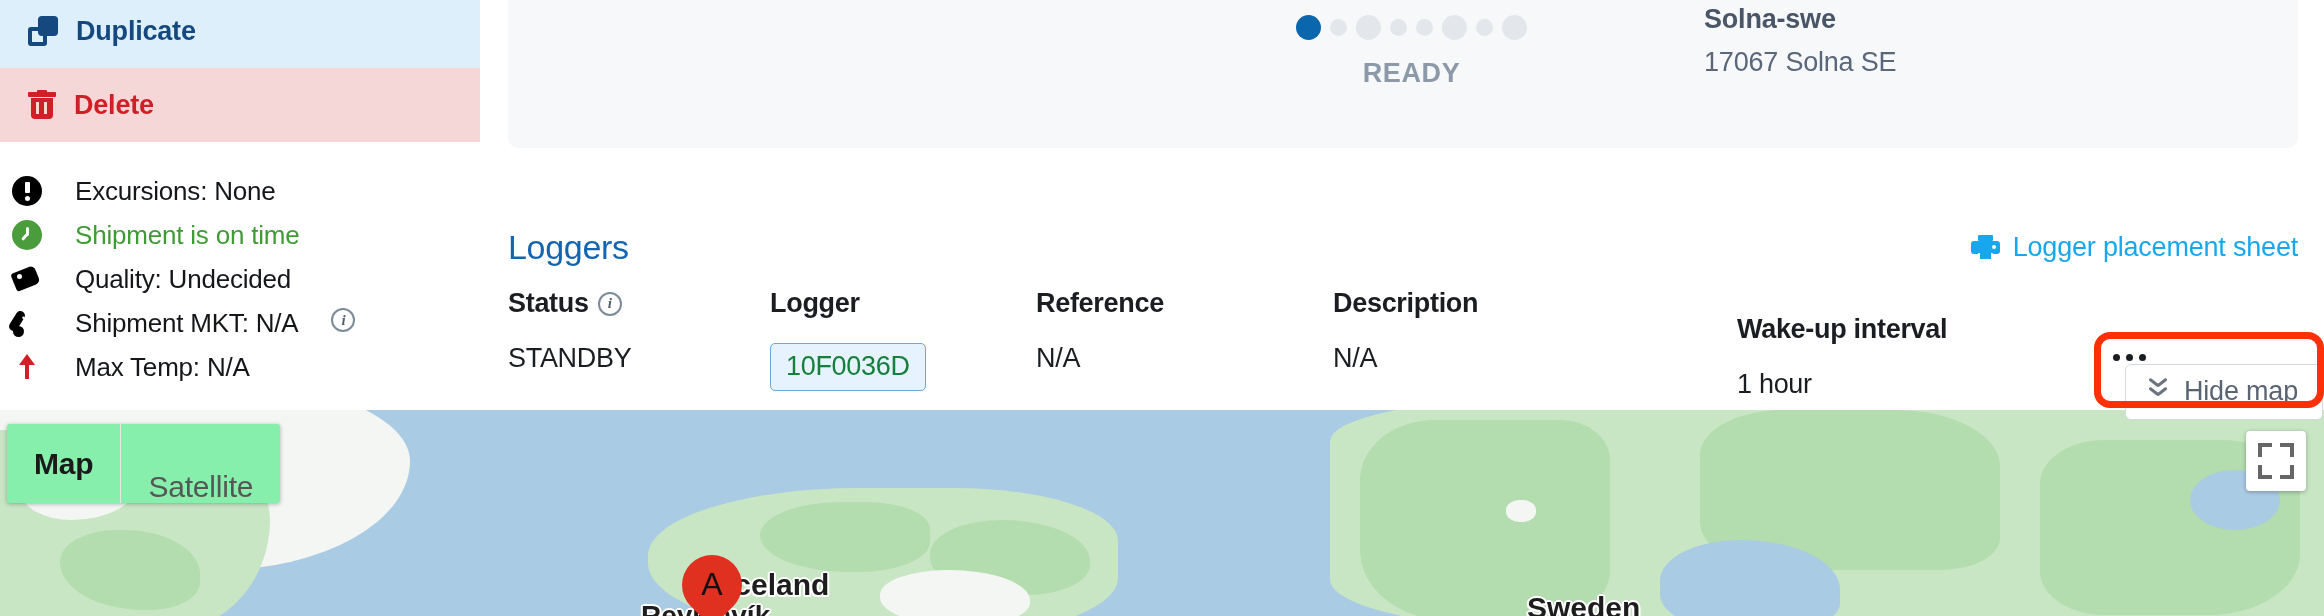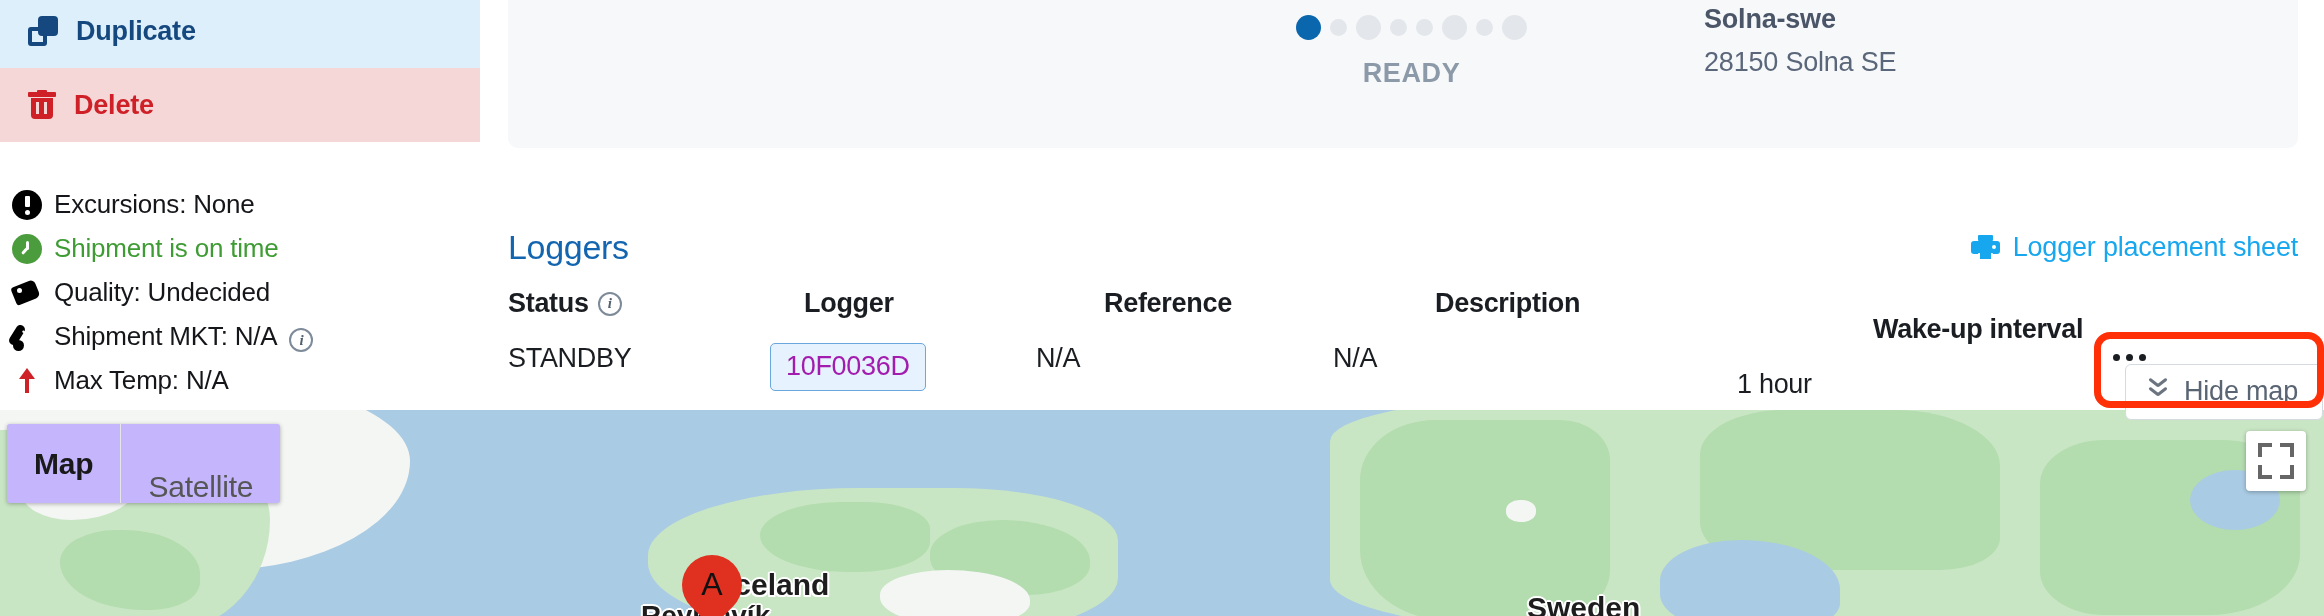--- a/index.html
+++ b/index.html
@@ -39,21 +39,21 @@
                      background:#cf2027; border-radius:1px; }
   .icon-trash .can { position:absolute; top:8px; left:3px; width:22px; height:21px;
                      background:#cf2027; border-radius:0 0 4px 4px; }
   .icon-trash .can::before, .icon-trash .can::after {
       content:""; position:absolute; top:4px; width:3px; height:12px; background:#f6d7d7; }
   .icon-trash .can::before { left:5px; }
   .icon-trash .can::after  { left:13px; }
 
   #status-list { margin-top: 34px; padding-left: 12px; }
   .status-row {
-    display:flex; align-items:flex-end; gap:12px;
+    display:flex; align-items:flex-start; gap:33px;
     height:44px; font-size:26px; color:#14161a;
     letter-spacing:-0.2px;
   }
   .status-row .txt { white-space: nowrap; }
   .st-ontime .txt { color:#3f9c35; }
 
   .ic { width:30px; height:30px; flex:0 0 auto; position:relative; }
   .ic-excl { border-radius:50%; background:#000; }
   .ic-excl::before { content:""; position:absolute; left:13px; top:6px; width:5px; height:11px;
                      background:#fff; border-radius:1px; }
@@ -132,27 +132,27 @@
   .c-status { width:262px; }
   .c-logger { width:266px; }
   .c-ref    { width:297px; }
   .c-desc   { width:404px; }
   .c-wake   { width:374px;margin-top:26px; }
   .c-act    { flex:1; }
 
   .th { font-size:27px; font-weight:700; color:#1a1d21; letter-spacing:-0.3px;
         display:flex; align-items:center; gap:9px; }
   .td { font-size:27px; color:#1a1d21; letter-spacing:-0.3px; }
-  #table-head { height:54px;gap:34px; }
+  #table-head { height:54px; }
   #table-body-row { margin-top:1px; }
 
   #logger-chip {
     display:inline-block; padding:7px 15px 8px;
     background:#e6f2fd; border:1px solid #6aa7dd; border-radius:5px;
-    font-size:27px; color:#a21caf; letter-spacing:-0.3px; cursor:pointer;
+    font-size:27px; color:#15803d; letter-spacing:-0.3px; cursor:pointer;
   }
 
   #kebab { display:flex; gap:6px; align-items:center; height:28px; margin-left:2px; cursor:pointer; }
   #kebab i { width:7px; height:7px; border-radius:50%; background:#1a1d21; display:block; }
 
   
   #hide-map-btn {
     position:absolute; left:2125px; top:364px;
     display:flex; align-items:center; gap:14px;
     padding:11px 24px 12px 20px;
@@ -182,21 +182,21 @@
   .land { position:absolute; background:#c9e6c4; }
   .land2 { position:absolute; background:#b3dcaf; }
   .icecap { position:absolute; background:#f4f6f4; }
 
   .map-label { position:absolute; font-weight:700; color:#1d1d1d;
                text-shadow: 2px 0 #fff, -2px 0 #fff, 0 2px #fff, 0 -2px #fff,
                             1.5px 1.5px #fff, -1.5px -1.5px #fff, 1.5px -1.5px #fff, -1.5px 1.5px #fff; }
 
   #map-type-ctrl {
     position:absolute; left:7px; top:14px; display:flex; z-index:20;
-    background:#c4b5fd; border-radius:3px; box-shadow:0 1px 4px rgba(0,0,0,.3);
+    background:#86efac; border-radius:3px; box-shadow:0 1px 4px rgba(0,0,0,.3);
     height:79px; overflow:hidden;
   }
   .mt-btn { display:flex; align-items:center; padding:0 27px; font-size:30px;
             cursor:pointer; letter-spacing:-0.2px; }
   #mt-map { color:#1a1a1a; font-weight:700; border-right:1px solid #e6e6e6; }
   #mt-sat { color:#565656; font-weight:400;margin-top:46px; }
 
   #fullscreen-ctrl {
     position:absolute; right:18px; top:21px; width:60px; height:60px;
     background:#fff; border-radius:4px; box-shadow:0 1px 4px rgba(0,0,0,.3);
@@ -290,21 +290,21 @@
         <span class="dot sm"></span>
         <span class="dot lg"></span>
         <span class="dot sm"></span>
         <span class="dot lg"></span>
       </div>
       <div id="ready-label">READY</div>
     </div>
 
     <div class="loc" id="loc-dest">
       <div class="name">Solna-swe</div>
-      <div class="addr">28150 Solna SE</div>
+      <div class="addr">17067 Solna SE</div>
     </div>
   </div>
 
   <div id="loggers-head">
     <div id="loggers-title">Loggers</div>
     <div id="placement-link">
       <span class="icon-print">
         <span class="top"></span>
           <span class="mid"></span>
           <span class="dot2"></span>

